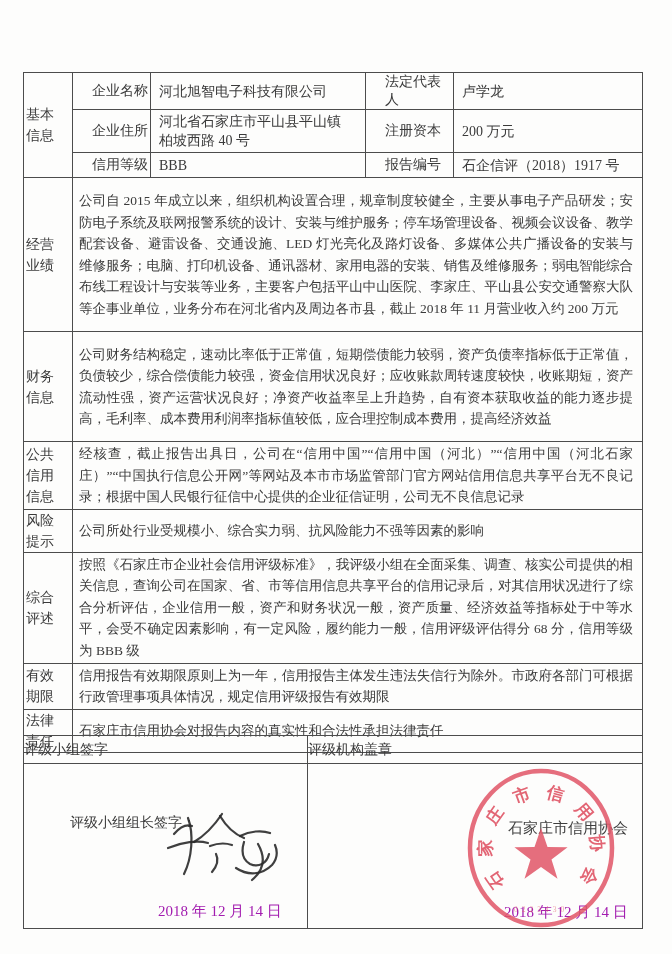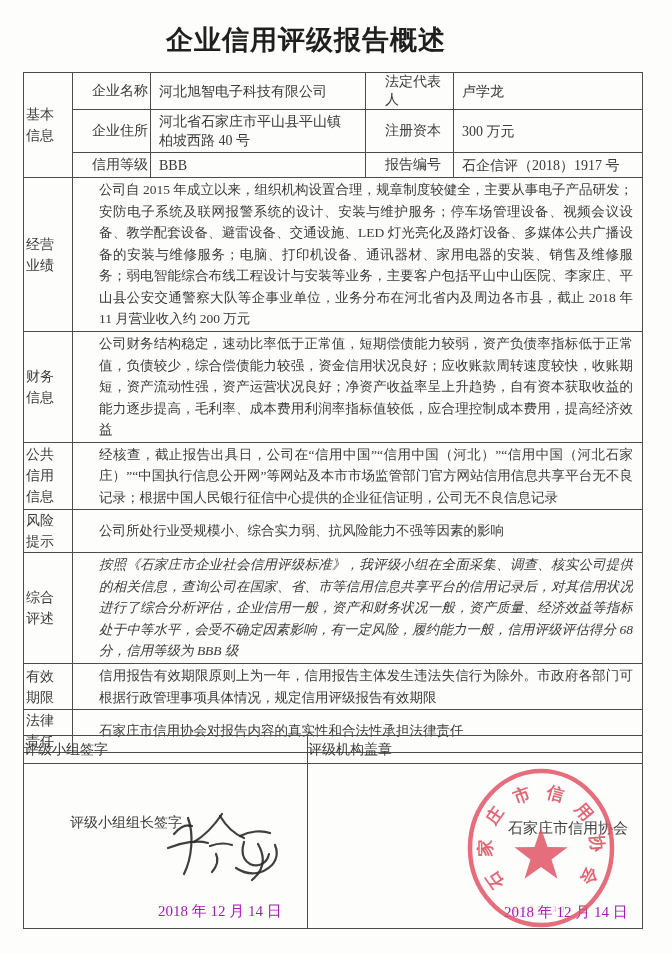--- a/index.html
+++ b/index.html
@@ -22,28 +22,28 @@
   .tbl td{
     border:1px solid #4c4c4c;vertical-align:middle;
     font-size:14px;color:#3a3a3a;padding:0;overflow:hidden;
   }
   td.side{
     text-align:left;white-space:pre-line;line-height:21px;
     font-size:14px;padding:0 2px;
   }
   td.flabel{padding-left:19px;text-align:left;}
   td.fvalue{padding-left:8px;padding-right:14px;text-align:left;line-height:19px;}
-  td.content{padding:1px 9px 1px 26px;vertical-align:middle;margin-top:45px;}
+  td.content{padding:1px 9px 1px 6px;vertical-align:middle;margin-top:45px;}
   td.content .clip{
     overflow:hidden;font-size:13.5px;line-height:21.5px;
     text-align:justify;text-justify:inter-character;
   }
   .clip.c0{max-height:152px;} .clip.c1{max-height:108px;}
   .clip.c2{max-height:65px;}  .clip.c3{max-height:36px;}
-  .clip.c4{max-height:109px;font-style:italic;} .clip.c5{max-height:43px;}
+  .clip.c4{max-height:109px;} .clip.c5{max-height:43px;}
   .clip.c6{max-height:40px;}
   table.bottom td.hd{height:27px;text-align:left;font-size:14px;}
   table.bottom td.big{height:164px;position:relative;vertical-align:top;}
   .sig-label{position:absolute;left:14px;top:50px;font-size:14px;white-space:nowrap;margin-left:32px;}
   .sig-svg{position:absolute;left:130px;top:38px;width:150px;height:84px;}
   .date{position:absolute;font-size:15px;white-space:nowrap;color:#a21caf;}
   .date.left{left:134px;top:138px;}
   .date.right{left:196px;top:139px;}
   .agency{position:absolute;left:200px;top:55px;font-size:15px;white-space:nowrap;color:#3f3f3f;}
   .seal-svg{position:absolute;left:151px;top:2px;width:164px;height:164px;pointer-events:none;}
@@ -52,21 +52,20 @@
   .seal-char{font-size:17px;font-weight:bold;text-anchor:middle;dominant-baseline:central;opacity:0.9;
              font-family:"Liberation Serif","DejaVu Serif",serif;}
   .seal-num{font-size:7.5px;letter-spacing:4px;text-anchor:middle;opacity:0.55;}
   .sig-stroke{fill:none;stroke:#2a2a2a;stroke-width:2.2;stroke-linecap:round;opacity:0.9;}
 </style>
 </head>
 <body>
 
 <div class="page">
 
-  <h1 class="title">企业信用评级报告概述</h1>
 
   <table class="tbl main">
     <colgroup>
       <col style="width:49px">
         <col style="width:78px">
         <col style="width:215px">
       <col style="width:88px">
         <col style="width:189px">
     </colgroup>
     <tbody>
@@ -75,21 +74,21 @@
 信息</td>
       <td class="flabel">企业名称</td>
       <td class="fvalue">河北旭智电子科技有限公司</td>
       <td class="flabel">法定代表人</td>
       <td class="fvalue">卢学龙</td>
     </tr>
     <tr style="height:43px">
       <td class="flabel">企业住所</td>
       <td class="fvalue">河北省石家庄市平山县平山镇柏坡西路 40 号</td>
       <td class="flabel">注册资本</td>
-      <td class="fvalue">300 万元</td>
+      <td class="fvalue">200 万元</td>
     </tr>
     <tr style="height:25px">
       <td class="flabel">信用等级</td>
       <td class="fvalue">BBB</td>
       <td class="flabel">报告编号</td>
       <td class="fvalue">石企信评（2018）1917 号</td>
     </tr>
     <tr style="height:154px">
       <td class="side">经营
 业绩</td>

